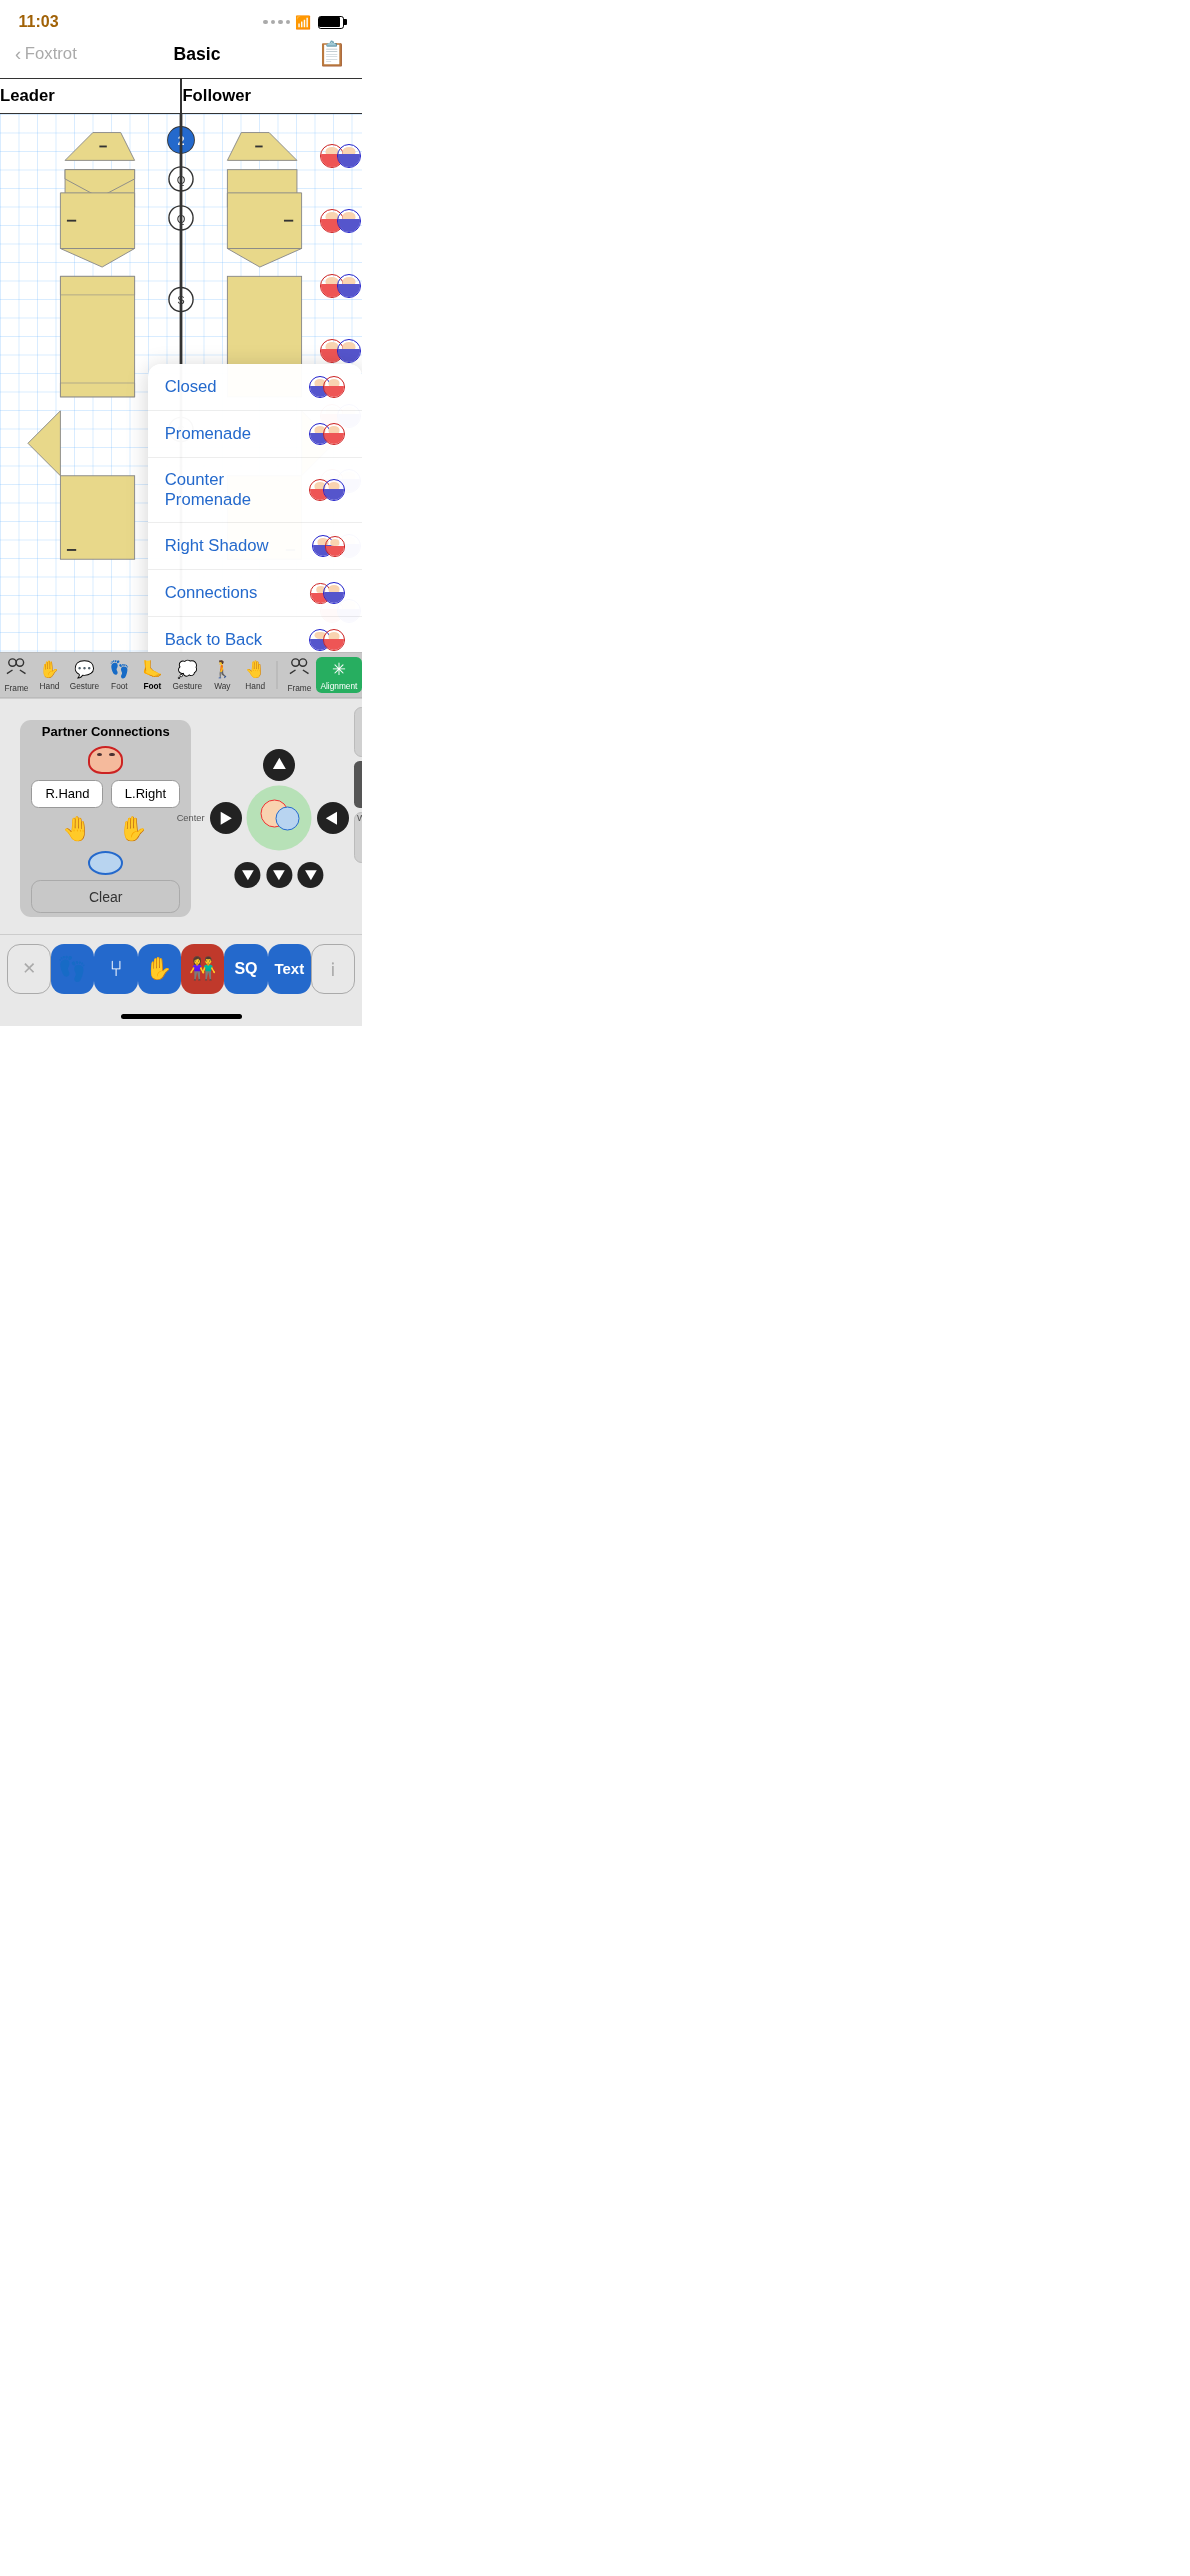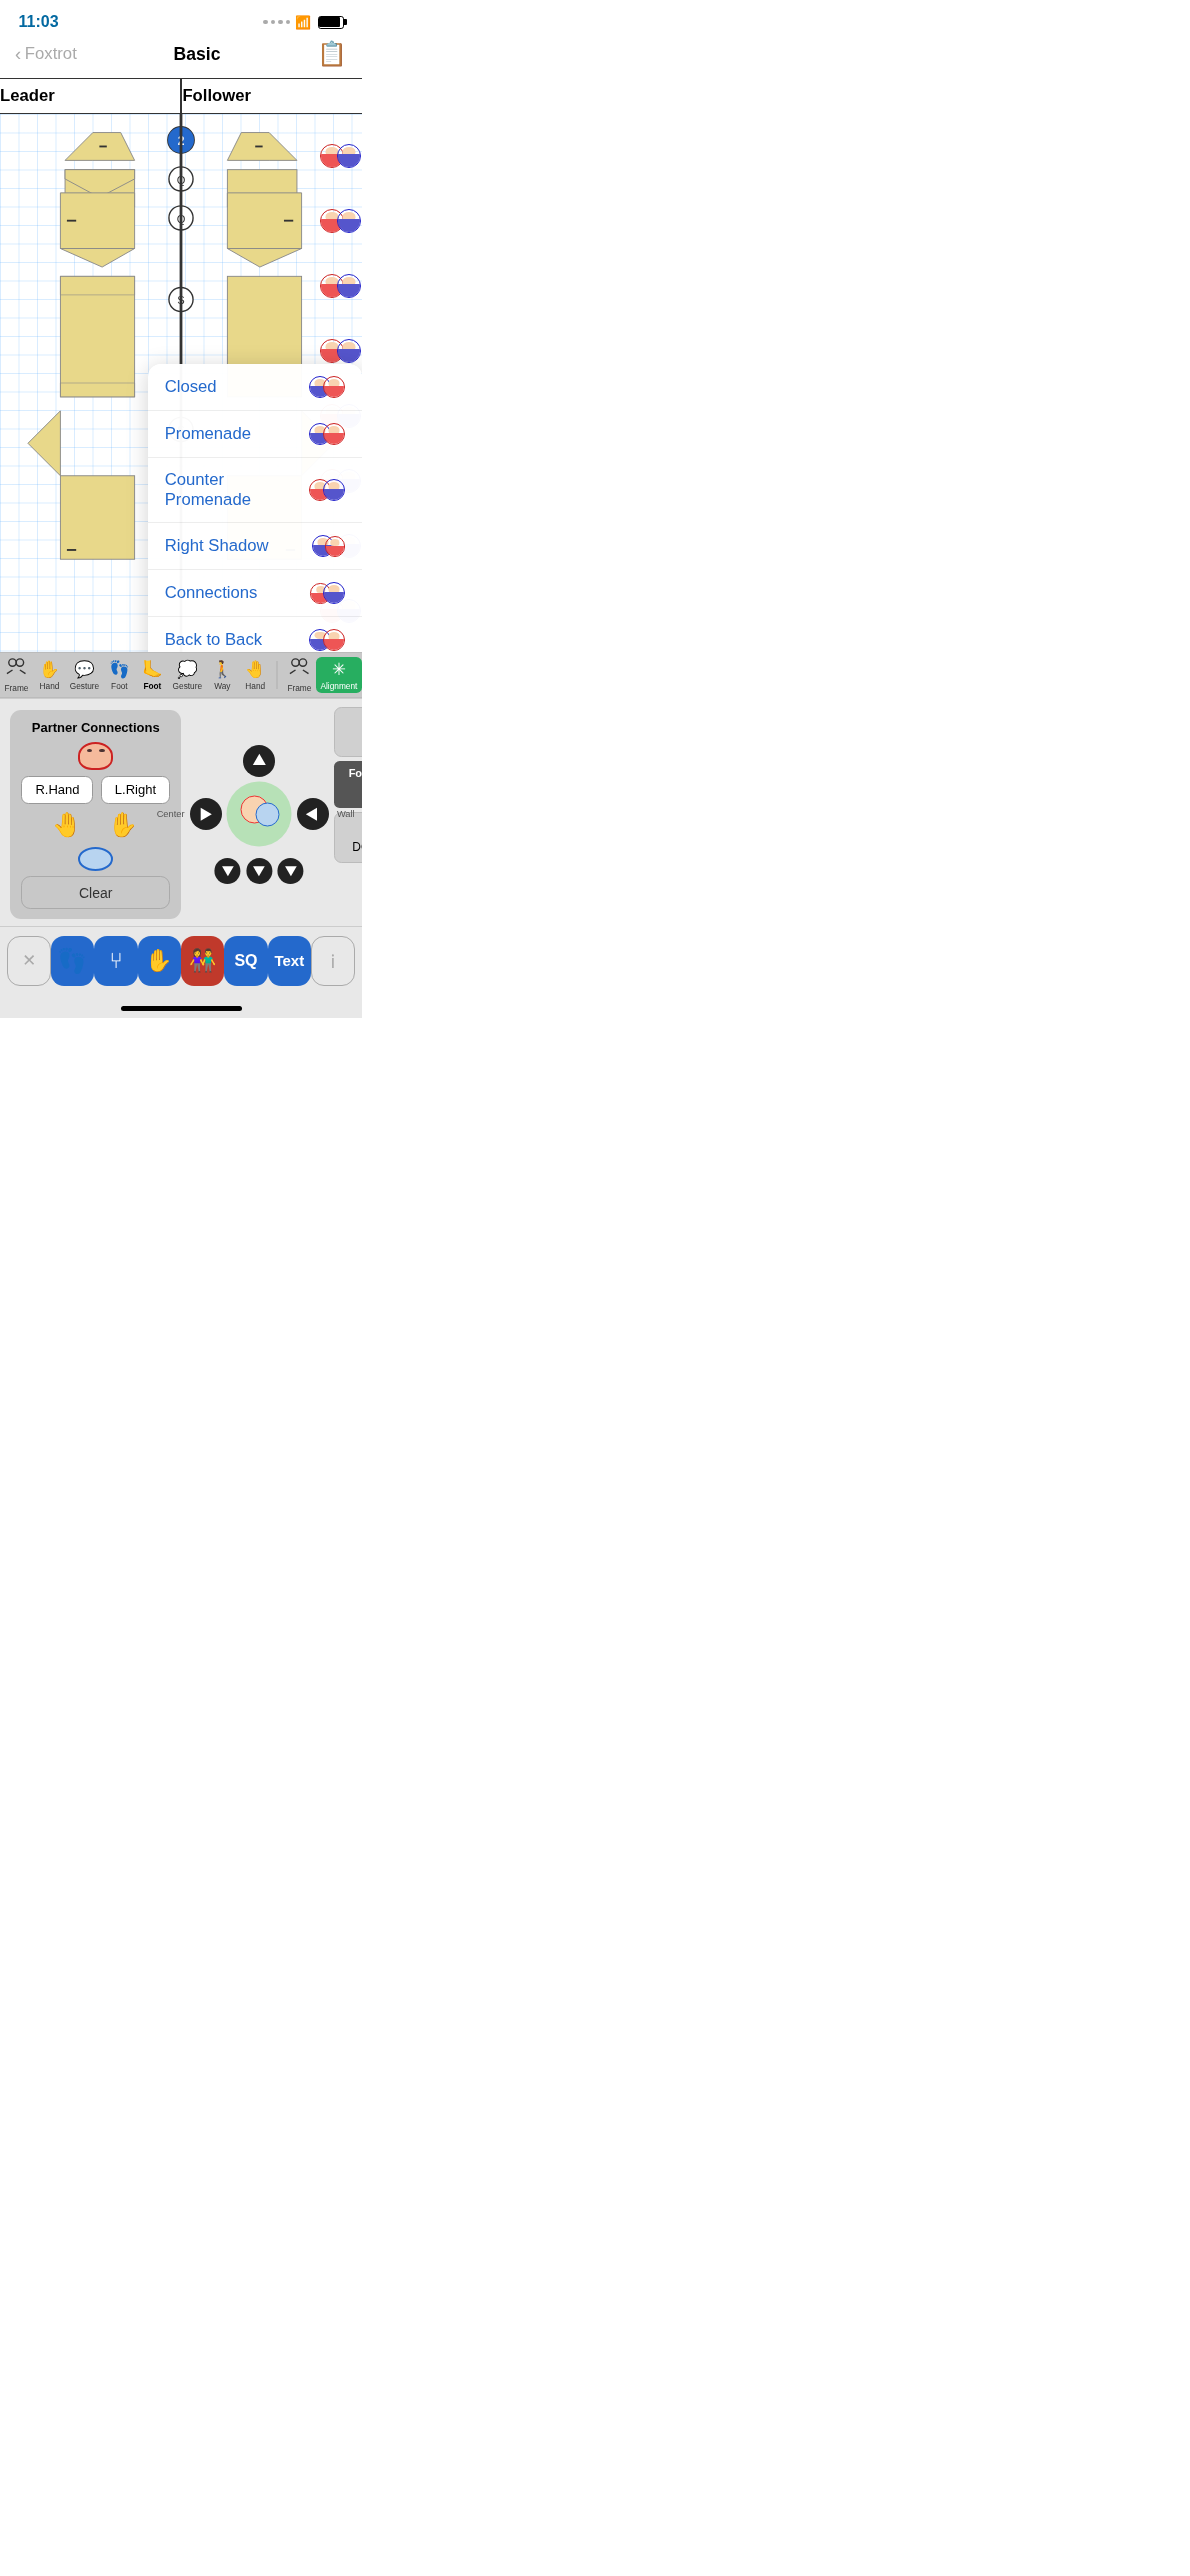--- a/index.html
+++ b/index.html
@@ -17,21 +17,21 @@
     .status-bar {
       display: flex;
       justify-content: space-between;
       align-items: center;
       padding: 13px 18.5px 5.6px;
       background: #fff;
     }
     .status-time {
       font-size: 16px;
       font-weight: 600;
-      color: #0369a1;
+      color: #a16207;
     }
     .status-icons {
       display: flex;
       align-items: center;
       gap: 5.6px;
     }
     .signal-dots {
       display: flex; gap: 2.8px;
     }
     .signal-dot {
@@ -211,24 +211,24 @@
     }
     .toolbar-divider {
       width: 1.9px;
       height: 28px;
       background: #bbb;
     }
 
     
     .partner-panel {
       position: relative;
-      margin: 3px;
+      margin: 13px;
       background: #c8c8c8;
       border-radius: 11px;
-      padding: 10px 11px;
+      padding: 4px 11px;
     }
     .partner-panel-title {
       font-size: 13px;
       font-weight: 700;
       color: #000;
       text-align: center;
       margin-bottom: 7.4px;
     }
     .partner-btn {
       background: #fff;

